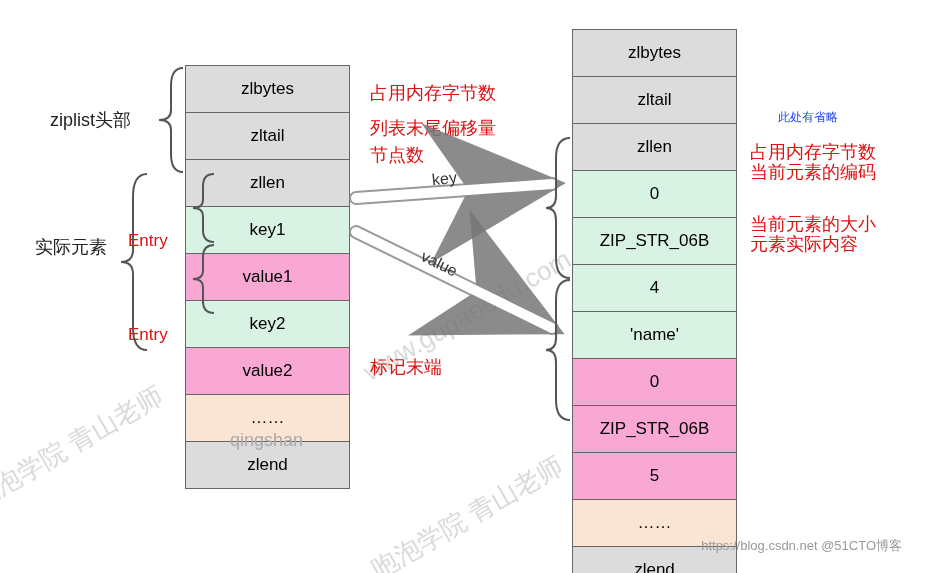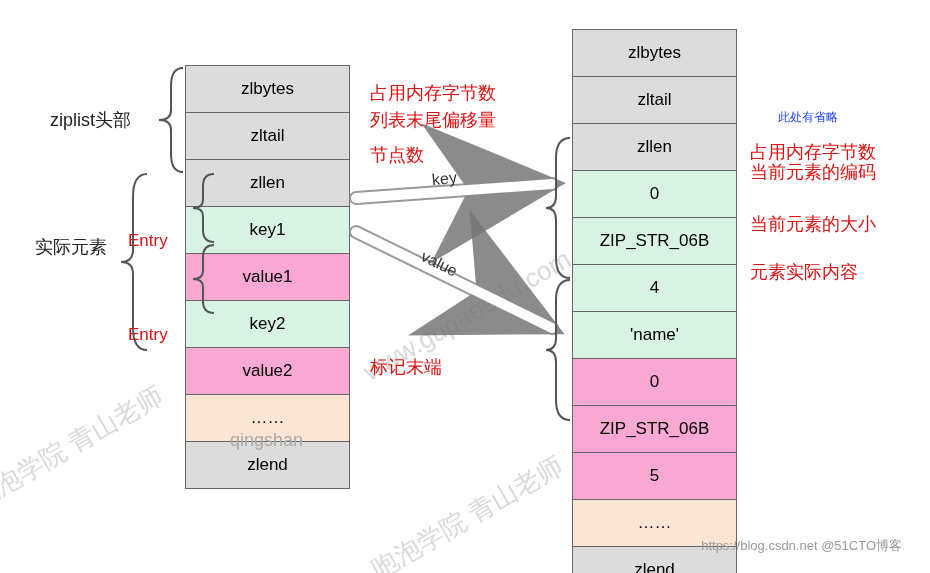--- a/index.html
+++ b/index.html
@@ -66,21 +66,21 @@
   <path d="M26,2 Q15,2 15,14 L15,28 Q15,36 5,36 Q15,36 15,44 L15,58 Q15,70 26,70" fill="none" stroke="#555" stroke-width="2"></path>
 </svg>
 <svg class="braceSvg" style="left:188px;top:243px" width="28" height="72">
   <path d="M26,2 Q15,2 15,14 L15,28 Q15,36 5,36 Q15,36 15,44 L15,58 Q15,70 26,70" fill="none" stroke="#555" stroke-width="2"></path>
 </svg>
 
 <div class="label blackTxt" style="left:50px;top:108px">ziplist头部</div>
 <div class="label blackTxt" style="left:35px;top:235px">实际元素</div>
 
 <div class="label redTxt" style="left:370px;top:81px">占用内存字节数</div>
-<div class="label redTxt" style="left:370px;top:108px">列表末尾偏移量</div>
+<div class="label redTxt" style="left:370px;top:116px">列表末尾偏移量</div>
 <div class="label redTxt" style="left:370px;top:143px">节点数</div>
 <div class="label redTxt" style="left:370px;top:355px">标记末端</div>
 
 <svg class="braceSvg" style="left:352px;top:176px" width="220" height="60">
   <defs>
       <marker id="ah1" markerWidth="12" markerHeight="12" refX="9" refY="5" orient="auto">
     <path d="M0,0 L10,5 L0,10 L3,5 Z" fill="#777"></path>
       </marker>
     </defs>
   <path d="M4,22 L200,8" stroke="#888" stroke-width="14" fill="none" marker-end="url(#ah1)" stroke-linecap="round" opacity="0.85"></path>
@@ -118,16 +118,16 @@
   <path d="M28,2 Q14,2 14,22 L14,60 Q14,72 4,72 Q14,72 14,84 L14,122 Q14,142 28,142" fill="none" stroke="#555" stroke-width="2"></path>
 </svg>
 <svg class="braceSvg" style="left:542px;top:278px" width="30" height="144">
   <path d="M28,2 Q14,2 14,22 L14,60 Q14,72 4,72 Q14,72 14,84 L14,122 Q14,142 28,142" fill="none" stroke="#555" stroke-width="2"></path>
 </svg>
 
 <div class="label blueTxt" style="left:778px;top:109px">此处有省略</div>
 <div class="label redTxt" style="left:750px;top:140px">占用内存字节数</div>
 <div class="label redTxt" style="left:750px;top:160px">当前元素的编码</div>
 <div class="label redTxt" style="left:750px;top:212px">当前元素的大小</div>
-<div class="label redTxt" style="left:750px;top:260px">元素实际内容</div>
+<div class="label redTxt" style="left:750px;top:232px">元素实际内容</div>
 
 <div class="qs">qingshan</div>
 <div class="credit">https://blog.csdn.net  @51CTO博客</div>
 
 </body></html>

